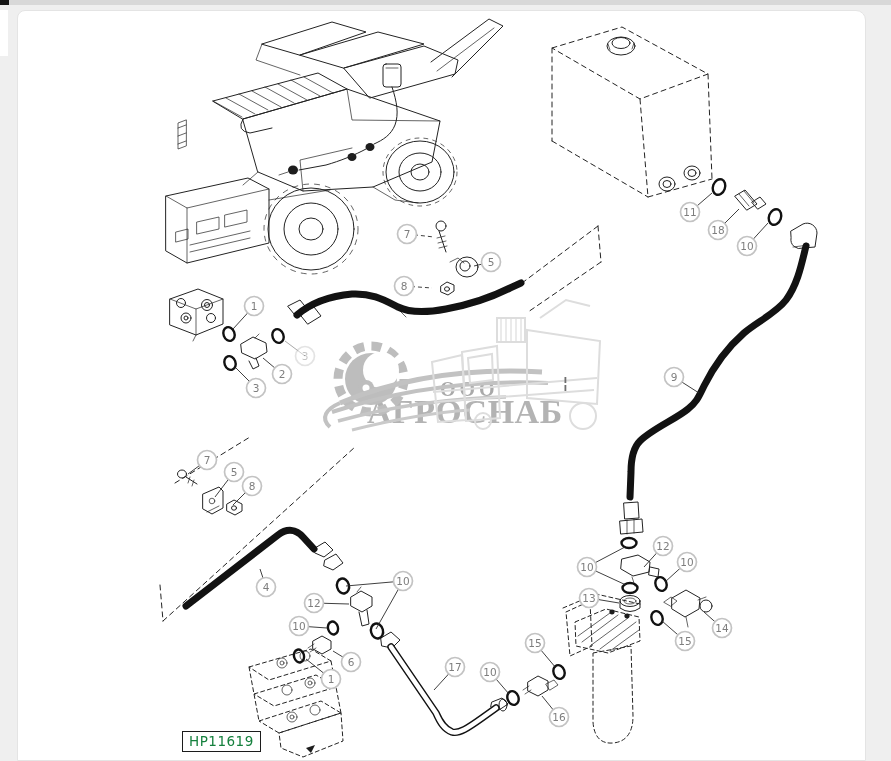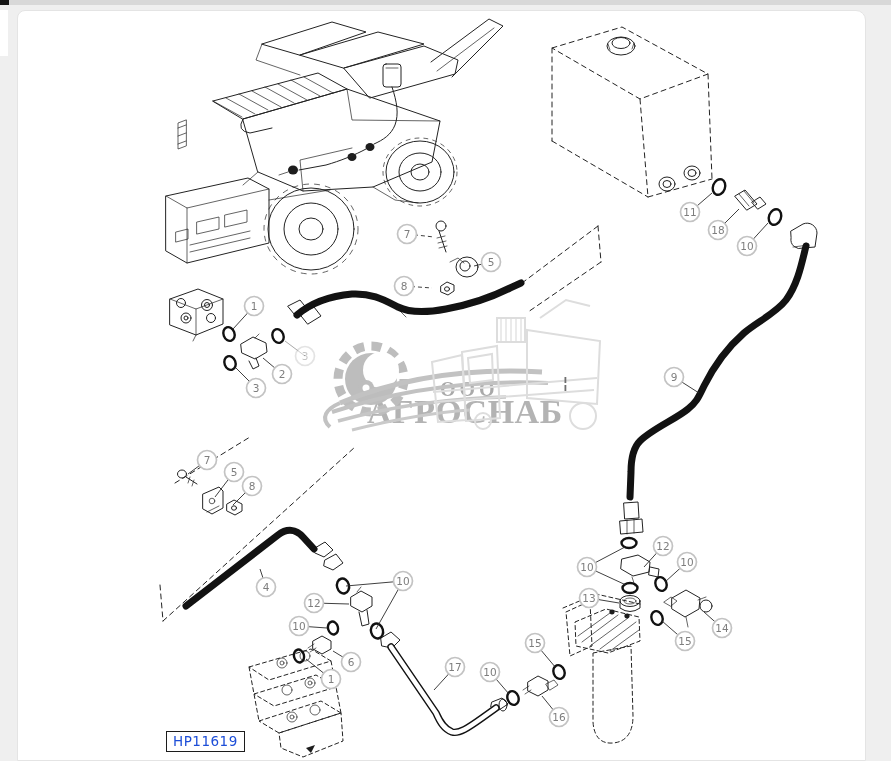--- a/index.html
+++ b/index.html
@@ -20,22 +20,22 @@
   .tube-outer{stroke:#121212;stroke-width:7.4;fill:none;stroke-linecap:round;stroke-linejoin:round;}
   .tube-inner{stroke:#ffffff;stroke-width:4.6;fill:none;stroke-linecap:round;stroke-linejoin:round;}
   .leader{stroke:#2a2a2a;stroke-width:.9;}
   .leader.dashedL{stroke-dasharray:4,3;}
   .co-ring{fill:#ffffff;stroke:#c3c3c3;stroke-width:1.7;}
   .co-num{fill:#7e7e7e;font-family:"DejaVu Sans",sans-serif;font-size:10.5px;text-anchor:middle;}
   .blob{fill:#1d1d1d;stroke:none;}
   .wm{position:absolute;color:#b2b2b2;font-family:"Liberation Serif",serif;font-weight:bold;}
   .wm-prefix{left:440px;top:378px;font-size:20px;letter-spacing:4px;color:#a9a9a9;}
   .wm-name{left:367px;top:393px;font-size:34px;letter-spacing:0.5px;color:#b3b3b3;}
-  .hp-label{position:absolute;left:166px;top:731px;padding:1px 6px 2px 6px;border:1.6px solid #1c1c1c;
-            background:#fff;font-size:13.5px;color:#1d4ed8;letter-spacing:0.5px;}
+  .hp-label{position:absolute;left:182px;top:731px;padding:1px 6px 2px 6px;border:1.6px solid #1c1c1c;
+            background:#fff;font-size:13.5px;color:#15803d;letter-spacing:0.5px;}
 </style>
 </head>
 <body>
 
 <div class="page">
   <div class="topbar"></div>
   <div class="topbar-notch"></div>
   <div class="card"></div>
   <div class="left-notch"></div>
 

